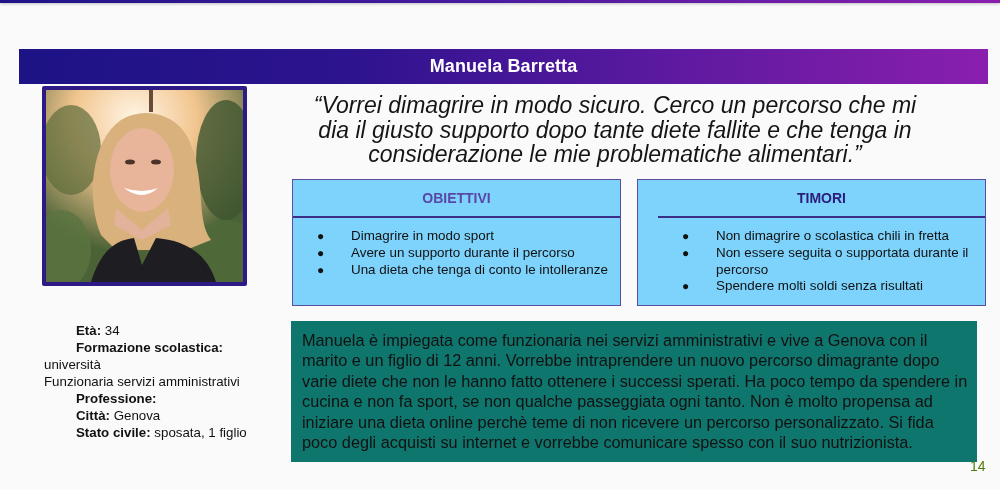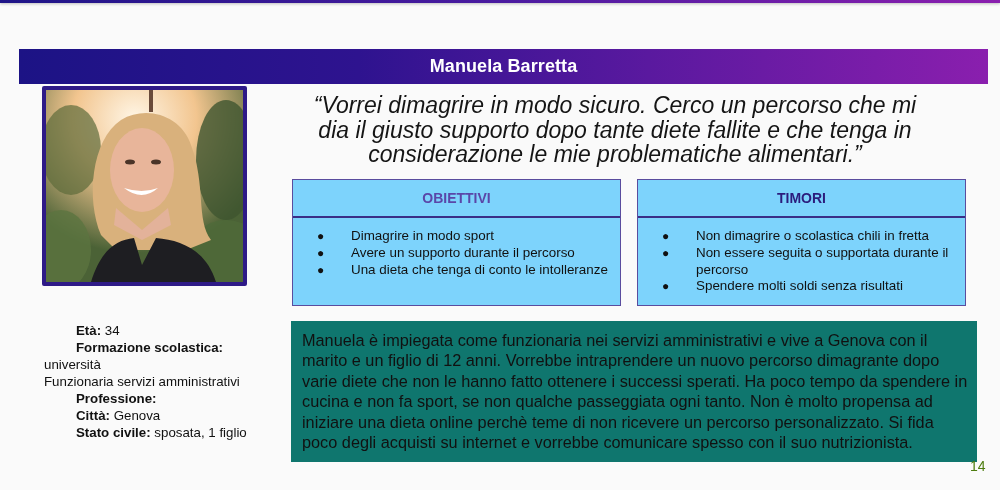--- a/index.html
+++ b/index.html
@@ -32,21 +32,21 @@
     .quote {
       position: absolute; left: 300px; top: 93px; width: 630px;
       text-align: center; font-style: italic; font-size: 23px; line-height: 24.5px;
       color: #151515;
     }
     .box {
       position: absolute; top: 179px; width: 327px; height: 125px;
       border: 1.5px solid #5a4c9e; background: #7dd3fc;
     }
     .box-obj { left: 292px; }
-    .box-tim { left: 637px; }
+    .box-tim { left: 637px; padding-left: 20px; }
     .box-head {
       height: 36px; border-bottom: 2.5px solid #3a2e86;
       display: flex; align-items: center; justify-content: center;
       font-weight: bold; font-size: 14px;
     }
     .box-obj .box-head { color: #5a46a8; }
     .box-tim .box-head { color: #2b1c7c; }
     .box-list {
       list-style: none; margin: 0; padding: 10px 8px 0 24px;
       font-size: 13.4px; line-height: 16.8px; color: #111;

